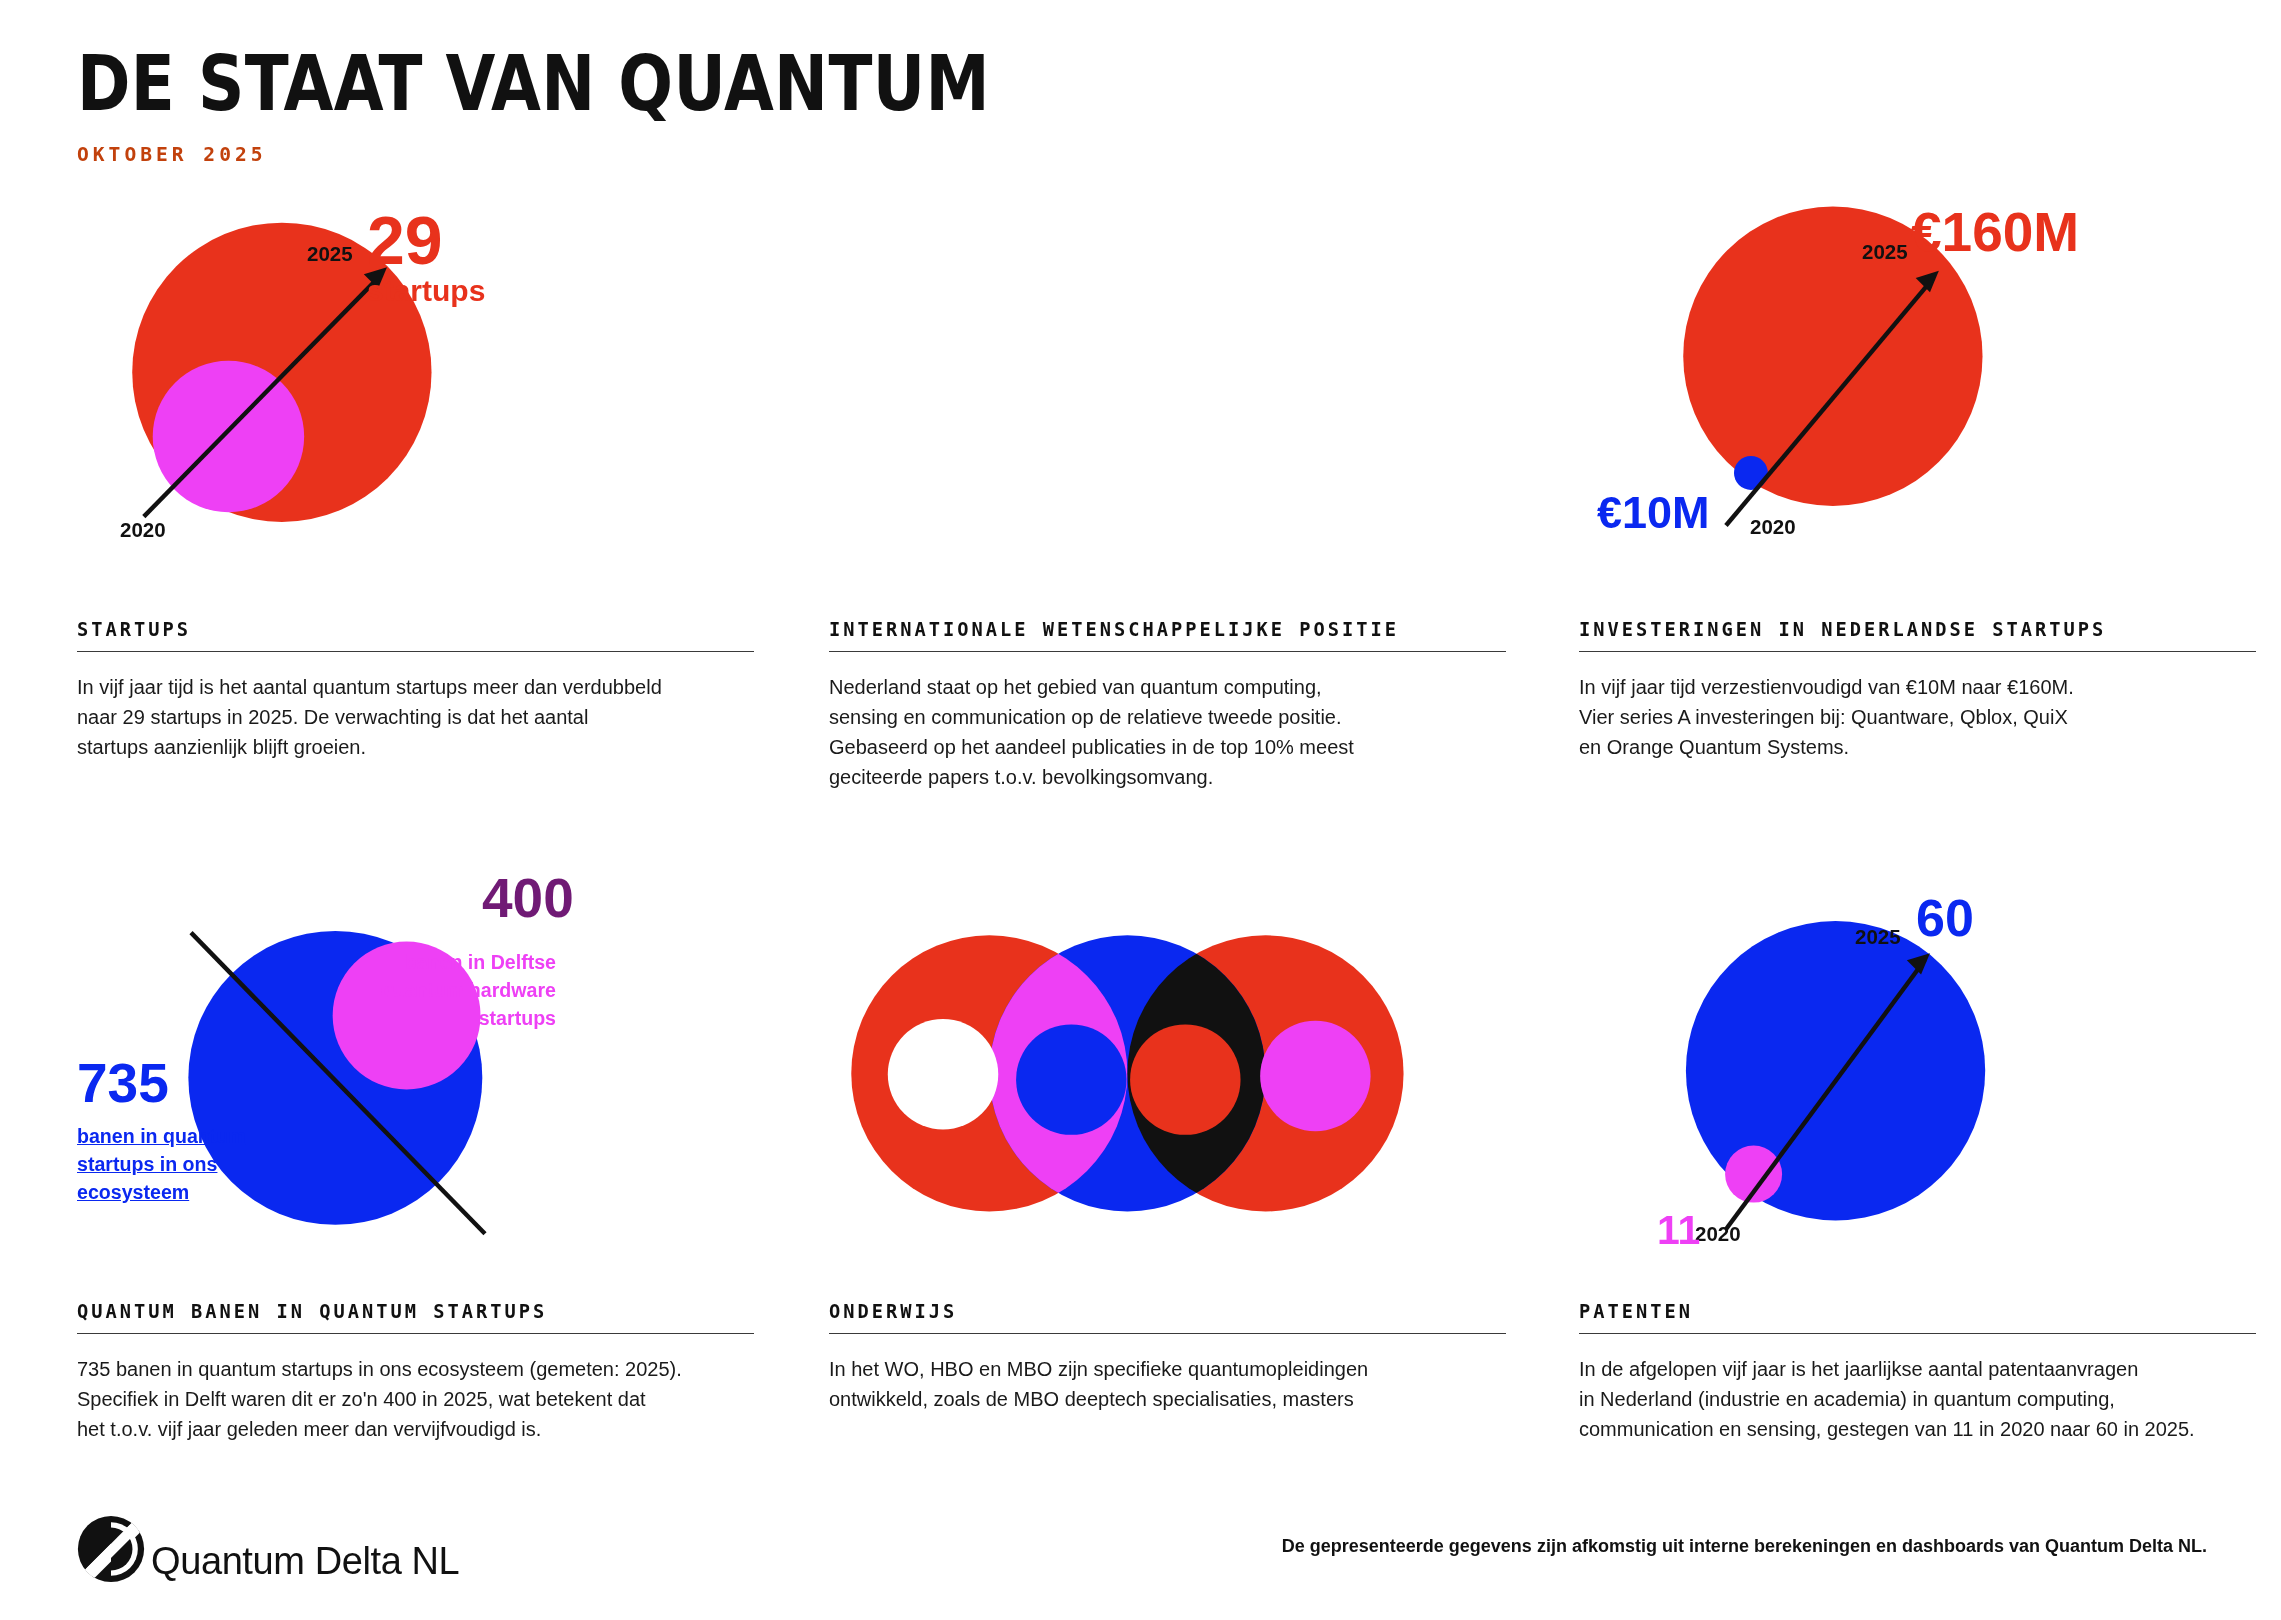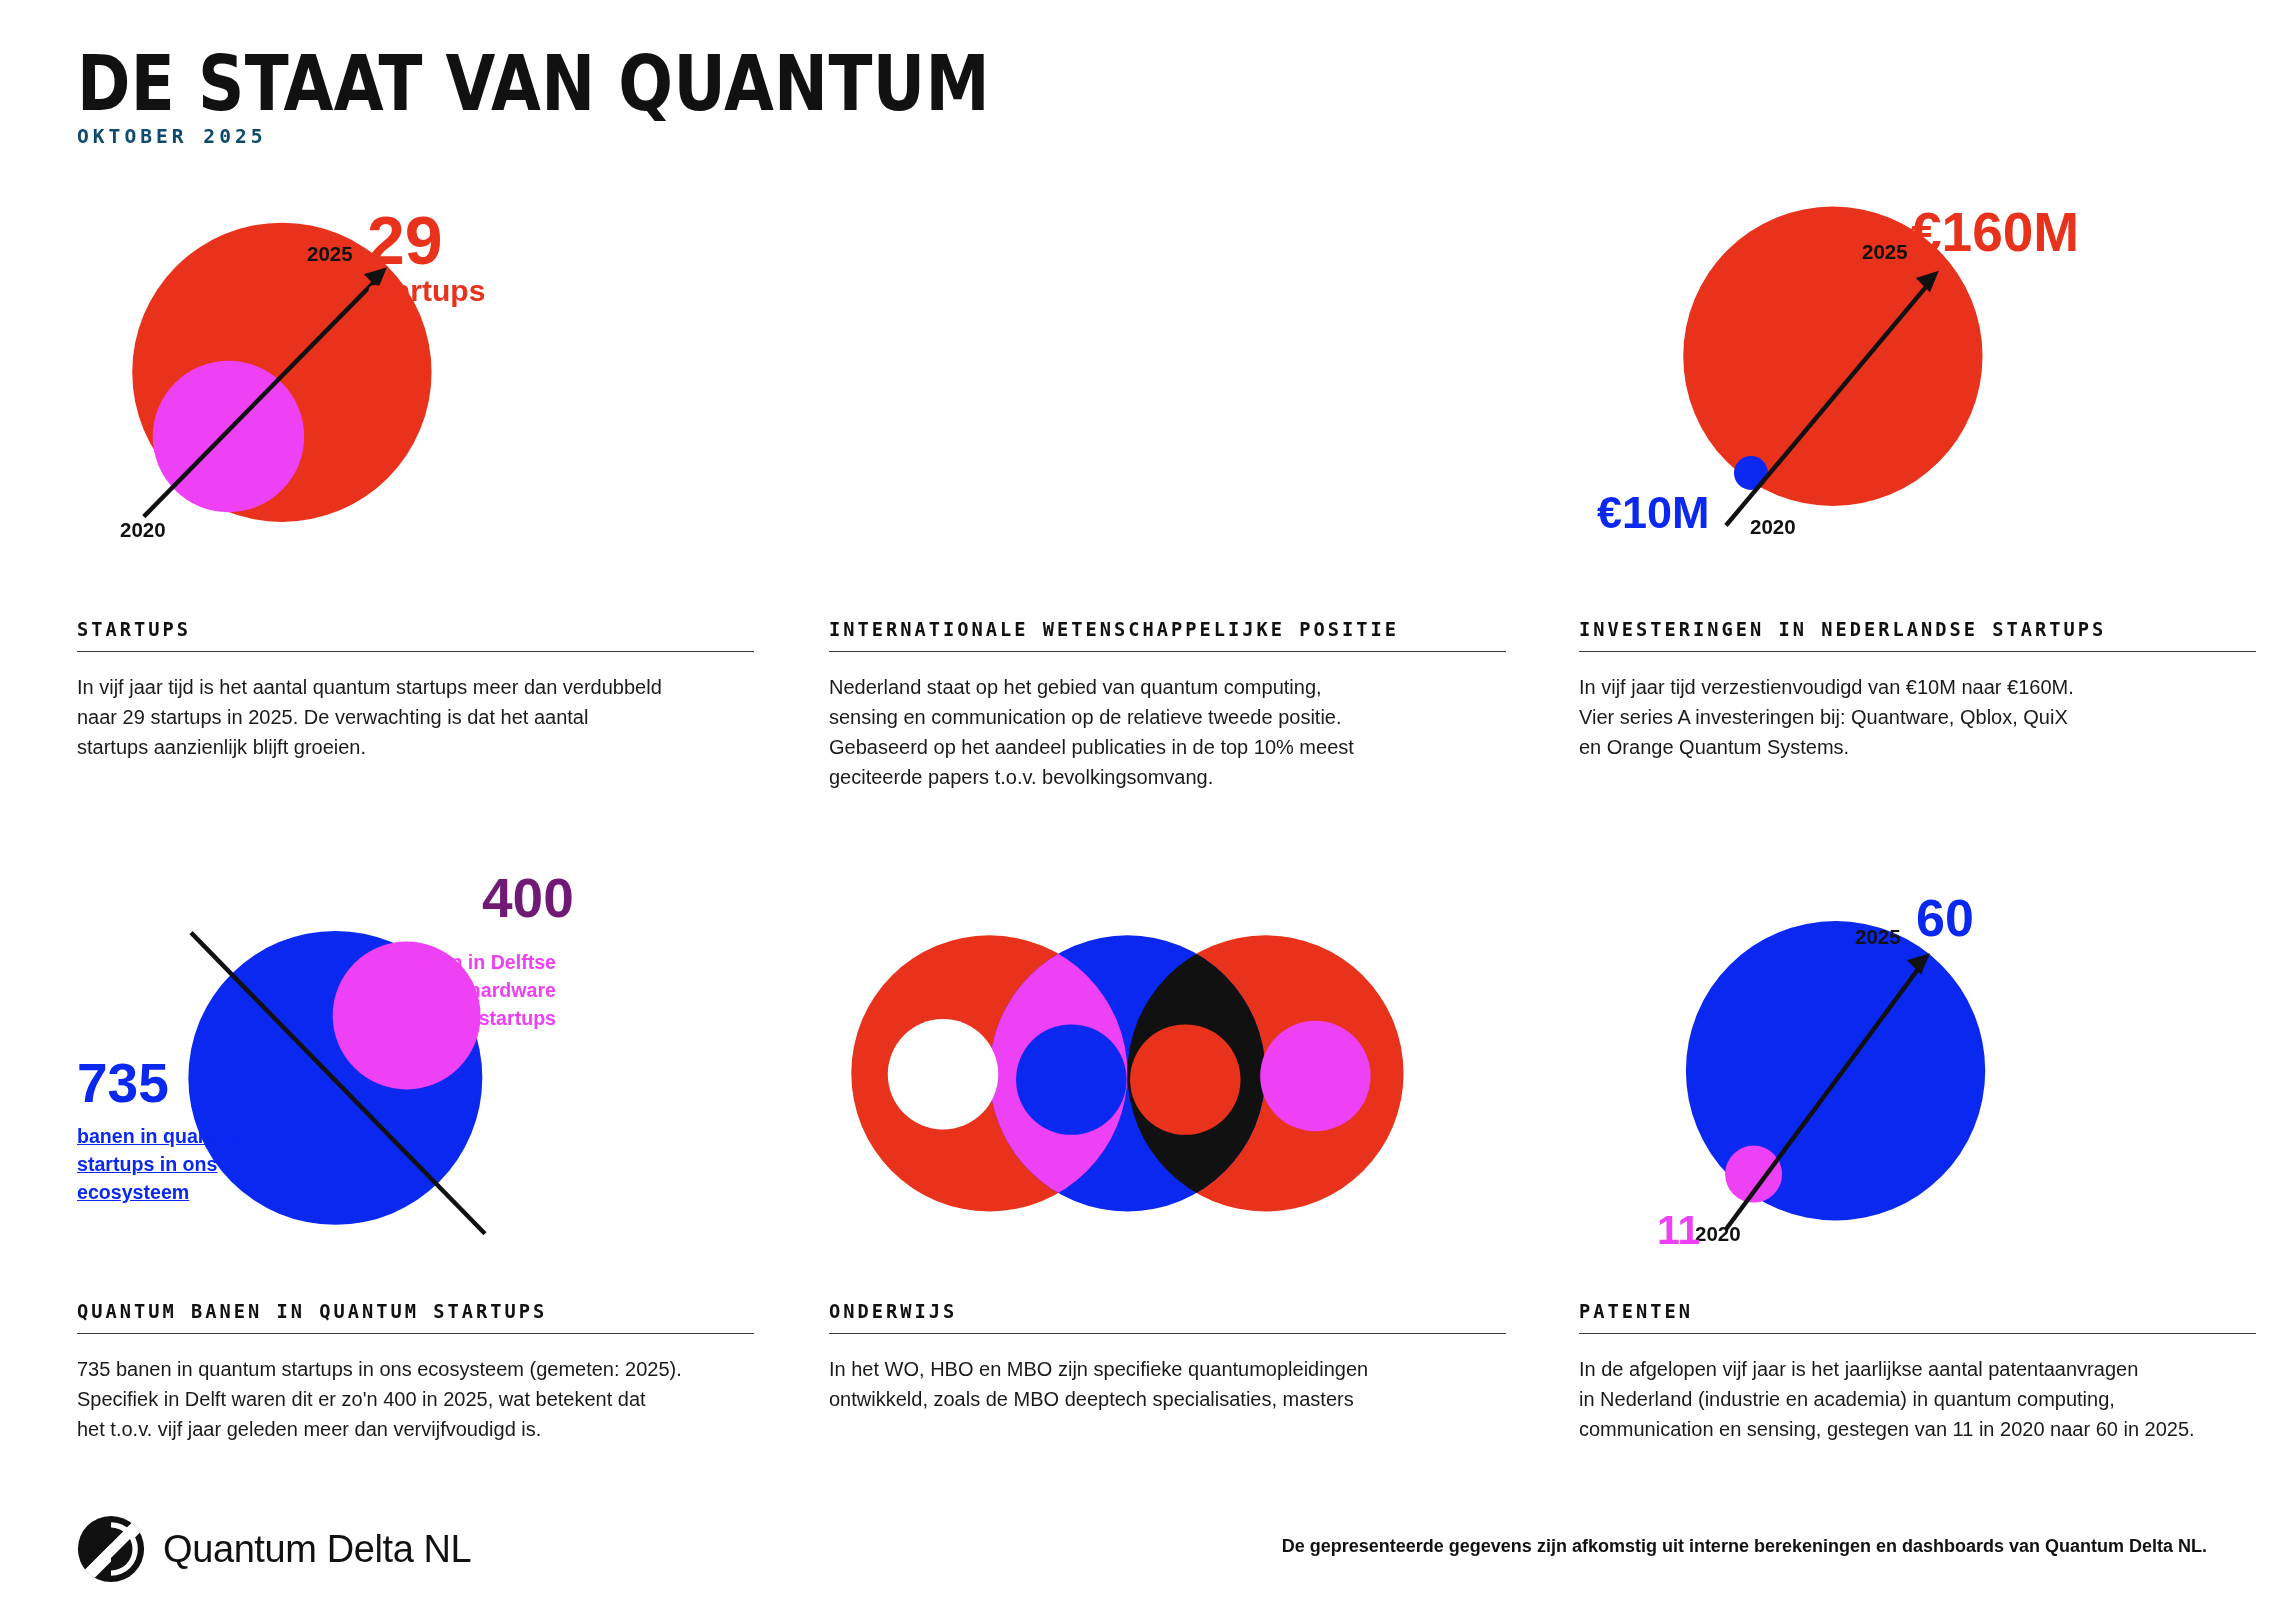--- a/index.html
+++ b/index.html
@@ -15,23 +15,23 @@
   .page{position:absolute;inset:0;}
 
   
   .hdr{position:absolute;left:77px;top:43px;}
   .hdr-title{
     font-family:"Liberation Sans Narrow","DejaVu Sans Condensed","Liberation Sans",sans-serif;
     font-size:77px;line-height:82px;font-weight:700;letter-spacing:0.4px;
     color:#111111;transform:scaleX(0.93);transform-origin:left center;white-space:nowrap;
   }
   .hdr-sub{
-    margin-top:0;
+    margin-top:18px;
     font-family:"DejaVu Sans Mono","Liberation Mono",monospace;
-    font-size:19.6px;font-weight:700;letter-spacing:4px;color:#0c4a6e;
+    font-size:19.6px;font-weight:700;letter-spacing:4px;color:#c2410c;
   }
 
   
   .col{position:absolute;width:677px;}
   .c1{left:77px;} .c2{left:829px;} .c3{left:1579px;}
   .rowA{top:169px;} .rowB{top:855px;}
 
   .viz{position:relative;width:677px;height:428px;}
   .viz-b{position:relative;width:677px;height:419px;}
 
@@ -59,21 +59,21 @@
     position:absolute;font-family:"Liberation Sans",sans-serif;
     font-size:20.5px;font-weight:700;color:#111111;white-space:nowrap;
   }
   .sm-cap{
     position:absolute;font-family:"Liberation Sans",sans-serif;
     font-size:19.6px;line-height:28px;font-weight:700;white-space:nowrap;
   }
 
   
   .footer{position:absolute;left:77px;top:1515px;width:2130px;height:80px;}
-  .logo-wrap{position:absolute;left:0;top:0;display:flex;align-items:center;gap:18px;}
+  .logo-wrap{position:absolute;left:0;top:0;display:flex;align-items:flex-end;gap:6px;}
   .logo-mark{width:68px;height:68px;position:relative;}
   .logo-text{
     font-family:"Liberation Sans",sans-serif;
     font-size:38px;font-weight:400;color:#111111;letter-spacing:-0.4px;
   }
   .disclaim{
     position:absolute;right:0;top:21.4px;
     font-family:"Liberation Sans",sans-serif;
     font-size:18px;font-weight:700;color:#111111;white-space:nowrap;
   }

